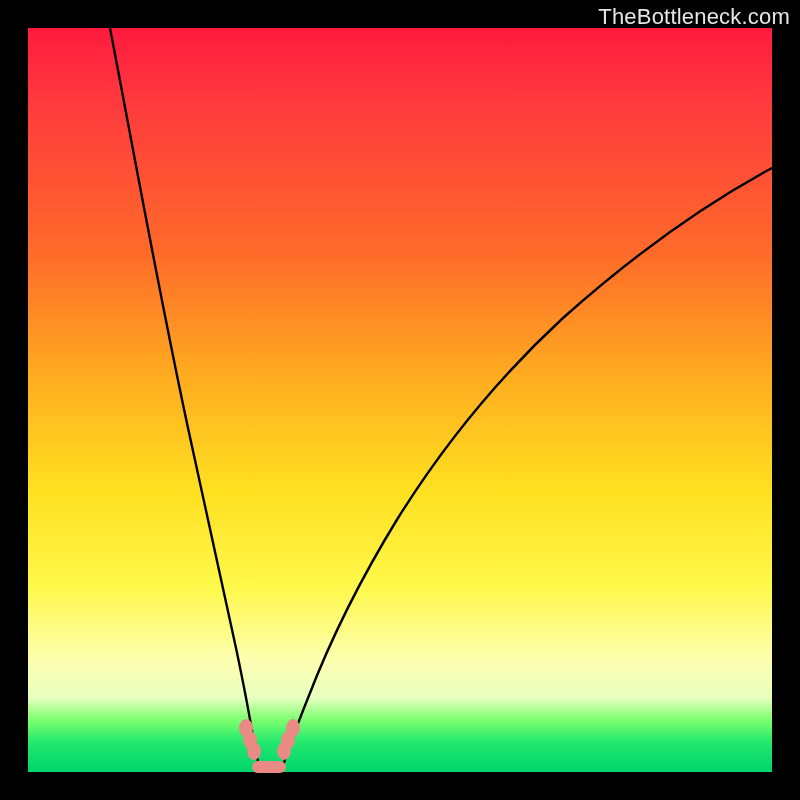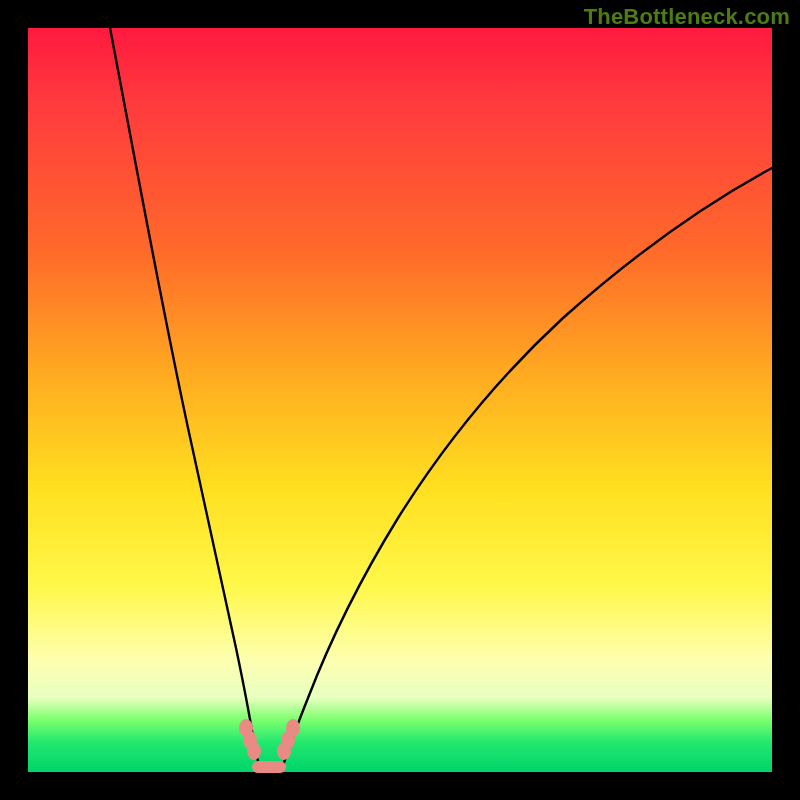--- a/index.html
+++ b/index.html
@@ -36,23 +36,23 @@
       #e8ffc0 90%,
       #7cff6e 93%,
       #22e86e 96%,
       #00d46a 100%
     );
   }
   .watermark {
     position: absolute;
     top: 4px;
     right: 10px;
-    color: #4d7c0f;
+    color: #e5e5e5;
     font-size: 22px;
-    font-weight: 700;
+    font-weight: 400;
     letter-spacing: 0.2px;
     user-select: none;
   }
   svg.curves {
     position: absolute;
     left: 0;
     top: 0;
     width: 744px;
     height: 744px;
     overflow: visible;

